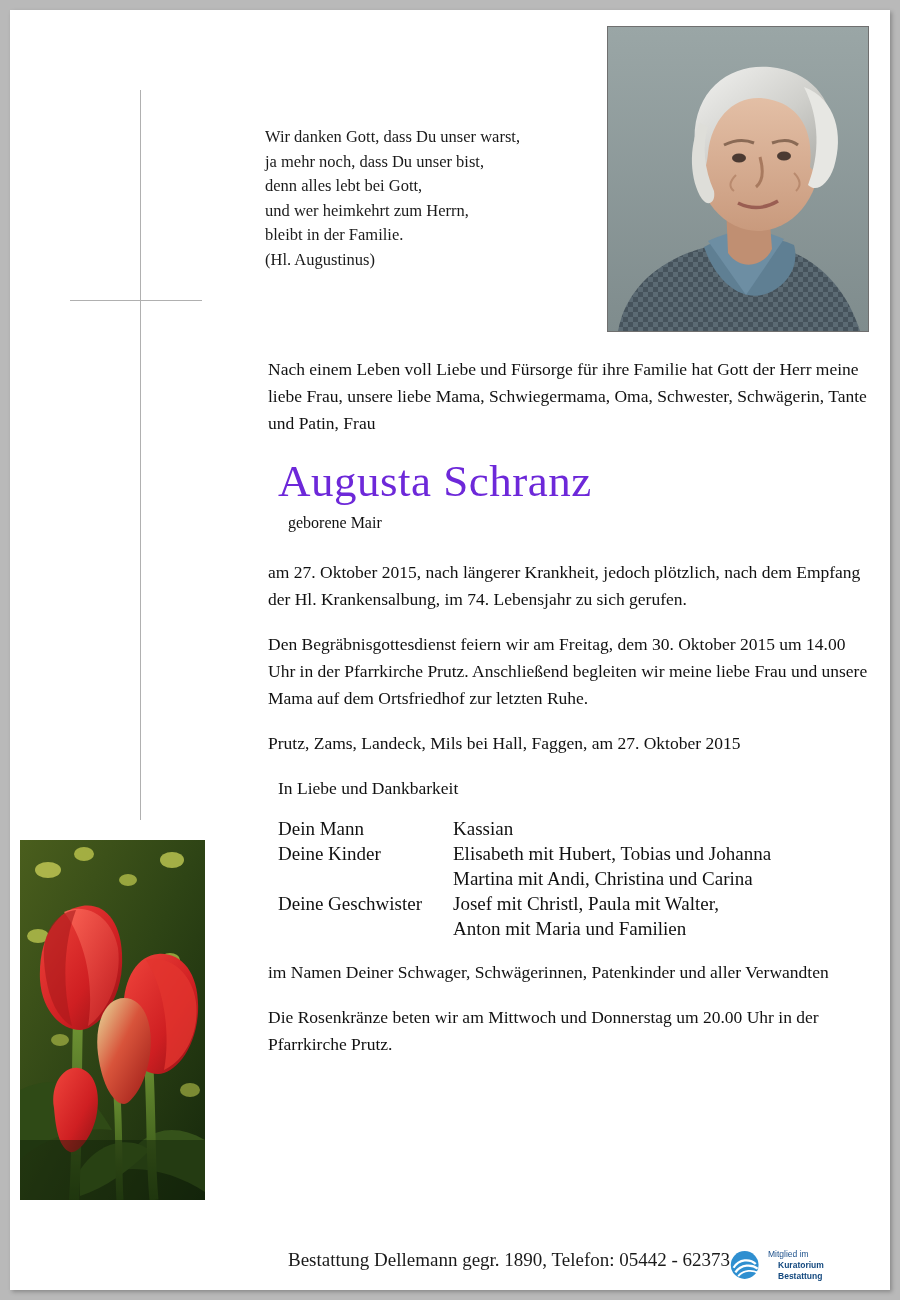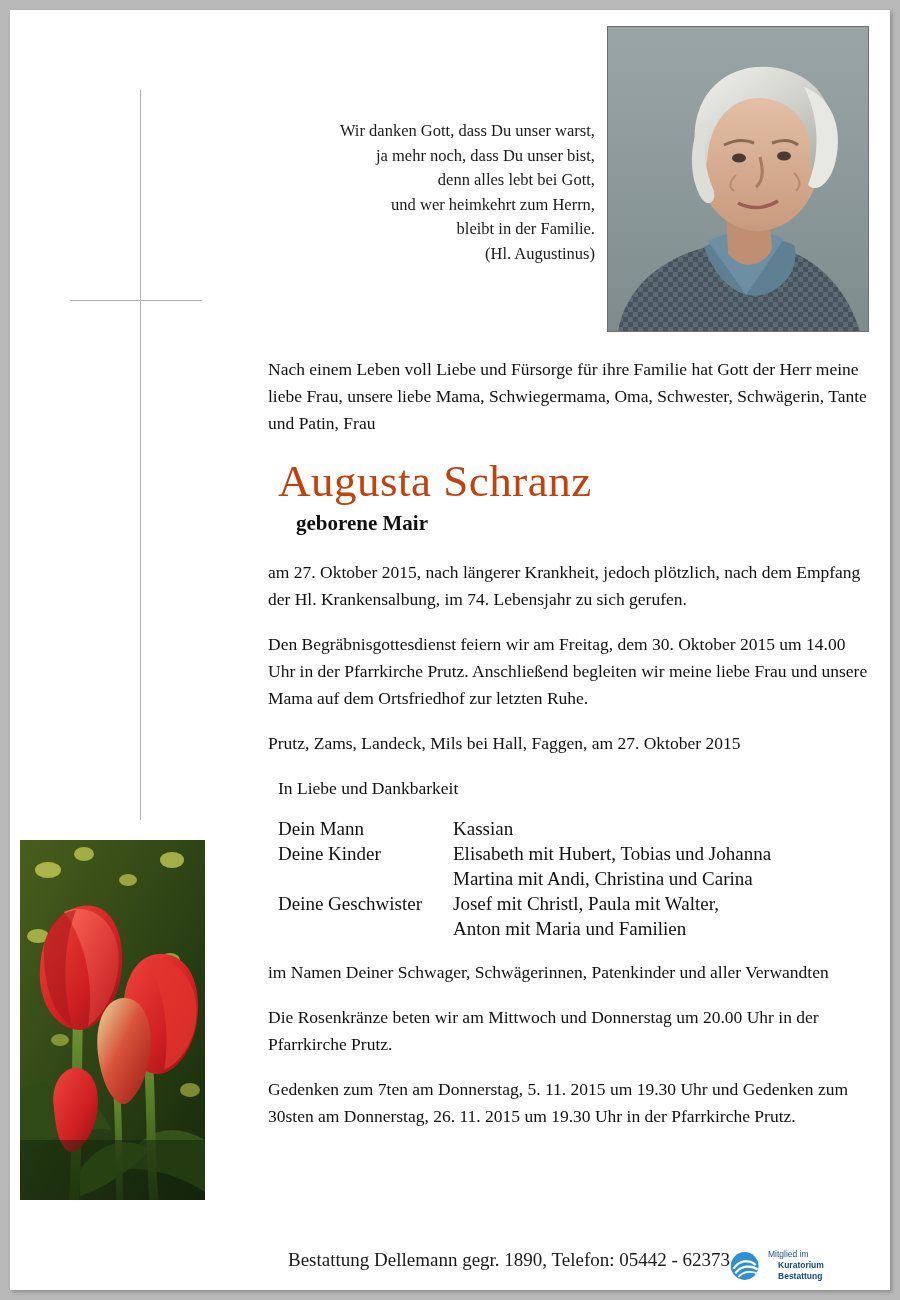--- a/index.html
+++ b/index.html
@@ -69,23 +69,23 @@
     height: 360px;
     overflow: hidden;
     background: #1d3b12;
   }
   .flowers svg { display: block; }
 
   
   .verse {
     position: absolute;
     left: 255px;
-    top: 109px;
+    top: 115px;
     width: 330px;
-    text-align: right;
+    text-align: left;
     font-size: 16.5px;
     line-height: 24.5px;
     color: #1a1a1a;
   }
 
   
   .content {
     position: absolute;
     left: 258px;
     top: 346px;
@@ -95,27 +95,27 @@
   .para {
     font-size: 17.5px;
     line-height: 27px;
     margin: 0 0 18px 0;
   }
   .name {
     font-size: 45px;
     line-height: 52px;
     letter-spacing: 0.5px;
     margin: 16px 0 0 10px;
-    color: #c2410c;
+    color: #6d28d9;
   }
   .maiden {
-    font-size: 21px;
+    font-size: 16px;
     line-height: 28px;
-    margin: 2px 0 22px 28px;
-    font-weight: bold;
+    margin: 2px 0 22px 20px;
+    font-weight: normal;
   }
   .inliebe {
     font-size: 17.5px;
     line-height: 27px;
     margin: 0 0 14px 10px;
   }
 
   
   .family {
     margin: 0 0 18px 10px;
@@ -139,21 +139,21 @@
   }
 
   
   .logo {
     position: absolute;
     left: 718px;
     top: 1238px;
     width: 140px;
     height: 34px;
     display: flex;
-    align-items: flex-end;
+    align-items: center;
   }
   .logo-mark { width: 38px; height: 32px; }
   .logo-text {
     font-family: "Liberation Sans", sans-serif;
     font-size: 8.5px;
     line-height: 11px;
     color: #1b4f8a;
     margin-left: 3px;
   }
   .logo-text .l2 { font-weight: bold; color: #14497f; margin-left: 10px; }
@@ -261,21 +261,20 @@
       </tr>
       <tr>
         <td class="label"></td>
         <td>Anton mit Maria und Familien</td>
       </tr>
     </tbody>
       </table>
 
     <p class="para">im Namen Deiner Schwager, Schwägerinnen, Patenkinder und aller Verwandten</p>
     <p class="para">Die Rosenkränze beten wir am Mittwoch und Donnerstag um 20.00 Uhr in der Pfarrkirche Prutz.</p>
-    <p class="para">Gedenken zum 7ten am Donnerstag, 5. 11. 2015 um 19.30 Uhr und Gedenken zum 30sten am Donnerstag, 26. 11. 2015 um 19.30 Uhr in der Pfarrkirche Prutz.</p>
   </div>
 
   <div class="flowers">
     <svg width="185" height="360" viewBox="0 0 185 360" xmlns="http://www.w3.org/2000/svg">
       <defs>
         <linearGradient id="bgf" x1="0" y1="0" x2="1" y2="1">
           <stop offset="0%" stop-color="#4a5e1d"></stop>
           <stop offset="50%" stop-color="#2e4415"></stop>
           <stop offset="100%" stop-color="#16280c"></stop>
         </linearGradient>

